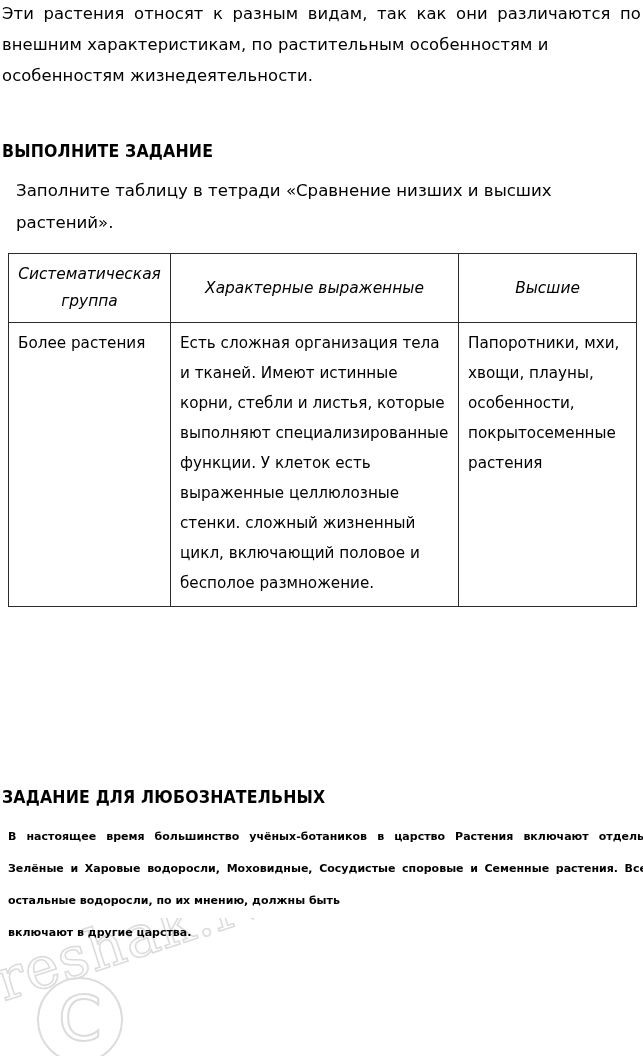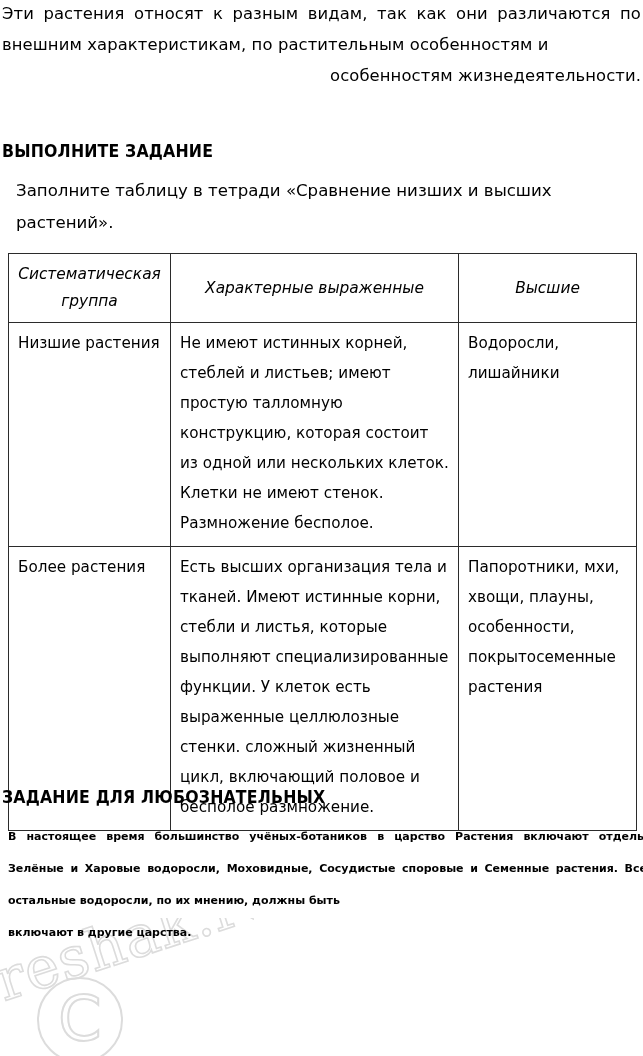--- a/index.html
+++ b/index.html
@@ -41,21 +41,21 @@
     left: 2px;
     top: -2px;
     width: 639px;
     font-size: 16.4px;
     line-height: 31px;
     text-align: justify;
     text-justify: inter-word;
     letter-spacing: 0.1px;
     z-index: 2;
   }
-  .intro .last { text-align: right; }
+  .intro .last { text-align: left; }
 
   
   .heading-major {
     position: absolute;
     left: 2px;
     font-family: "DejaVu Sans", sans-serif;
     font-weight: bold;
     font-size: 17.5px;
     letter-spacing: 0.2px;
     transform: scaleX(0.90);
@@ -168,27 +168,22 @@
       </colgroup>
       <thead>
         <tr>
           <th>Систематическая группа</th>
           <th>Характерные выраженные</th>
           <th>Высшие</th>
         </tr>
       </thead>
       <tbody>
         <tr>
-          <td>Низшие растения</td>
-          <td>Не имеют истинных корней, стеблей и листьев; имеют простую талломную конструкцию, которая состоит из одной или нескольких клеток. Клетки не имеют стенок. Размножение бесполое.</td>
-          <td>Водоросли, лишайники</td>
-        </tr>
-        <tr>
           <td>Более растения</td>
-          <td>Есть высших организация тела и тканей. Имеют истинные корни, стебли и листья, которые выполняют специализированные функции. У клеток есть выраженные целлюлозные стенки. сложный жизненный цикл, включающий половое и бесполое размножение.</td>
+          <td>Есть сложная организация тела и тканей. Имеют истинные корни, стебли и листья, которые выполняют специализированные функции. У клеток есть выраженные целлюлозные стенки. сложный жизненный цикл, включающий половое и бесполое размножение.</td>
           <td>Папоротники, мхи, хвощи, плауны, особенности, покрытосеменные растения</td>
         </tr>
       </tbody>
     </table>
   </div>
 
   <div id="h-zadanie" class="heading-major">ЗАДАНИЕ ДЛЯ ЛЮБОЗНАТЕЛЬНЫХ</div>
 
   <div id="para-1" class="body-bold">
     <div>В настоящее время большинство учёных-ботаников в царство Растения включают отделы Зелёные и Харовые водоросли, Моховидные, Сосудистые споровые и Семенные растения. Все остальные водоросли, по их мнению, должны быть</div>

